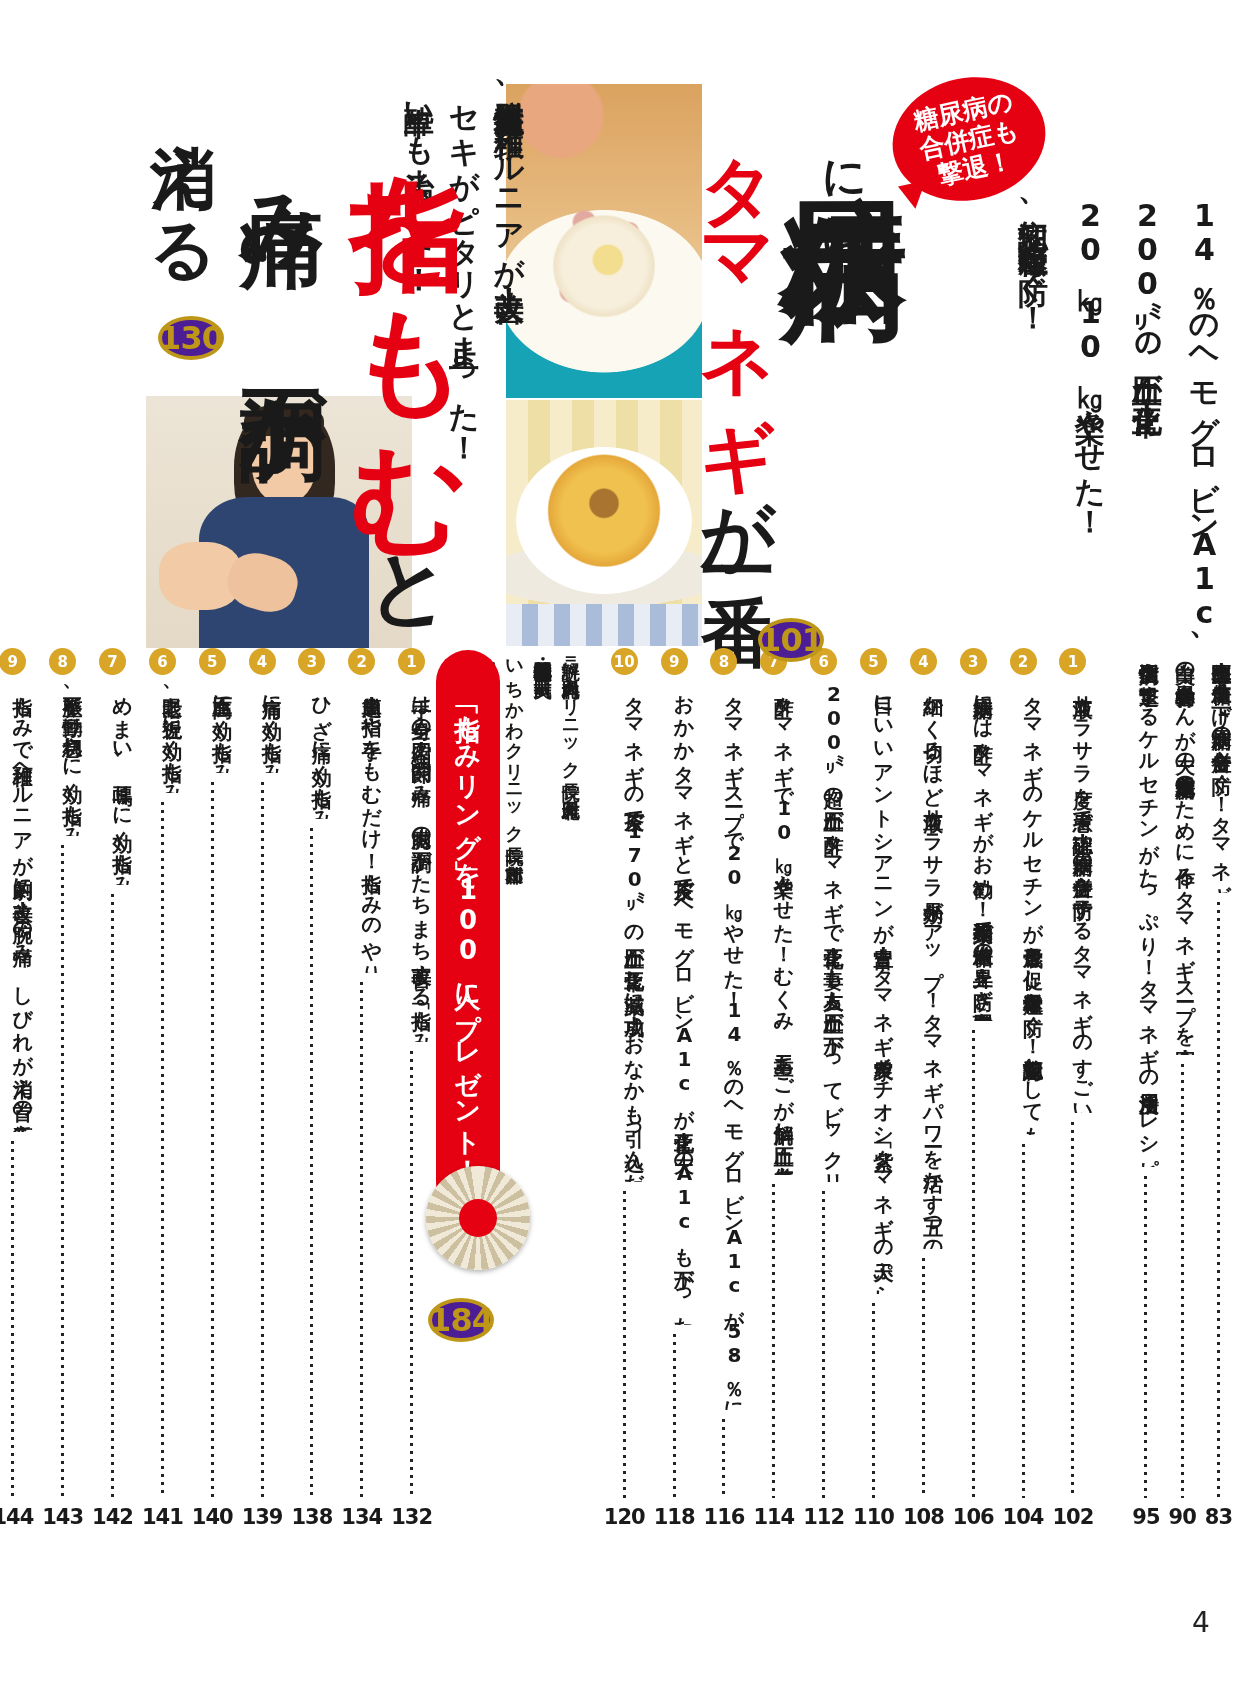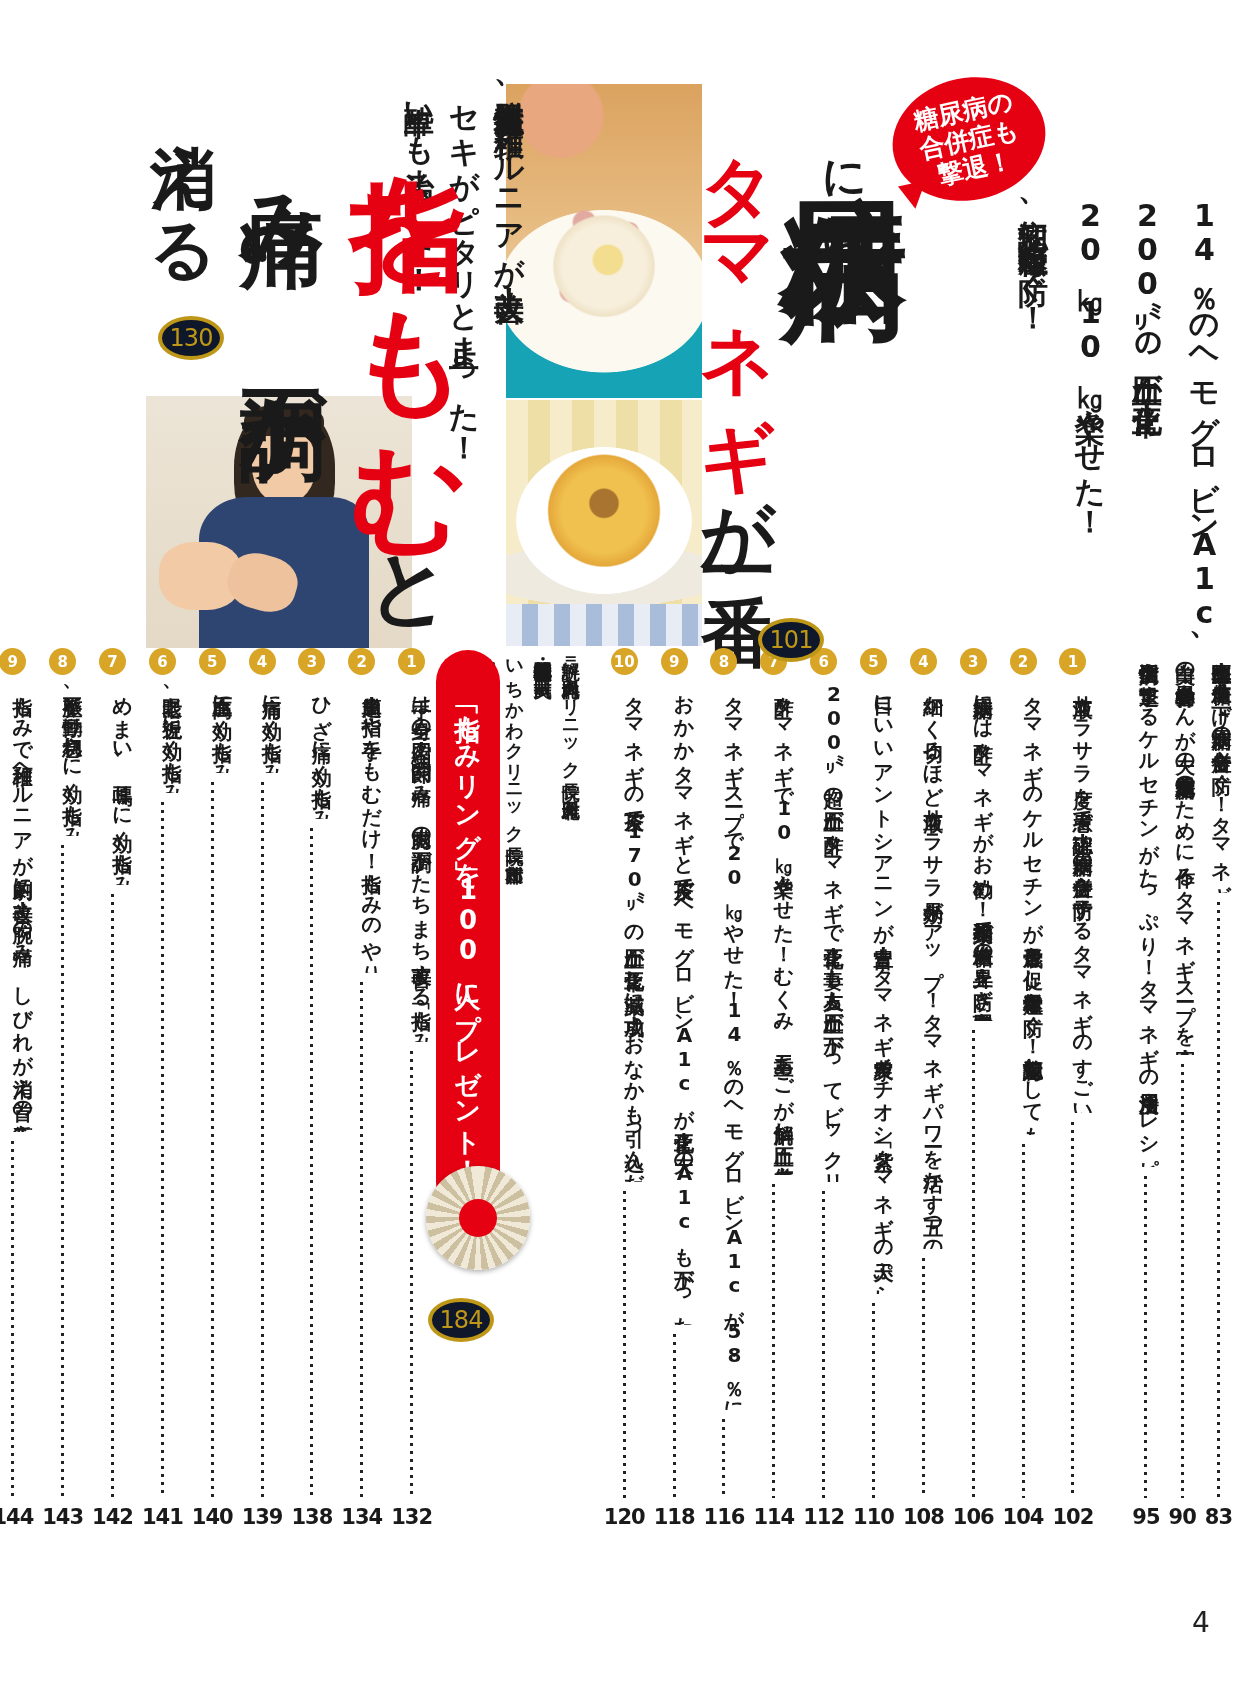--- a/index.html
+++ b/index.html
@@ -47,21 +47,21 @@
       border:15px solid transparent;border-right:24px solid #e50012;transform:rotate(32deg)}
   .r-subheads{position:absolute;left:993px;top:198px;width:240px;height:470px;
       font-size:30px;font-weight:800;line-height:1.9;letter-spacing:-1px}
   .r-title1{position:absolute;left:772px;top:90px;width:140px;height:580px;font-weight:800}
   .t-huge{font-size:128px;letter-spacing:10px;line-height:1.05}
   .t-med{font-size:44px;letter-spacing:6px;margin-top:10px;line-height:1.1}
   .r-title2{position:absolute;left:695px;top:102px;width:82px;height:560px;font-weight:800;
       font-size:74px;letter-spacing:2px;line-height:1.05}
   .t-red{color:#e50012}
   .badge-oval{position:absolute;width:66px;height:44px;border:4px solid #bf9718;border-radius:50%;
-      background:#0f172a;color:#bf9718;font-size:24px;font-weight:400;letter-spacing:-1px;
+      background:#4c1d95;color:#bf9718;font-size:32px;font-weight:700;letter-spacing:-1px;
       display:flex;align-items:center;justify-content:center;z-index:2}
   .b101{left:758px;top:618px}
   .b130{left:158px;top:316px}
   .b131{left:428px;top:1298px}
 
   
   .l-subheads{position:absolute;left:392px;top:84px;width:140px;height:580px;
       font-size:30px;font-weight:800;line-height:1.5;letter-spacing:-1px}
   .l-titleA{position:absolute;left:342px;top:86px;width:128px;height:590px;font-weight:800;line-height:1.04}
   .l-ta-red{font-size:116px;letter-spacing:4px;color:#e50012}

